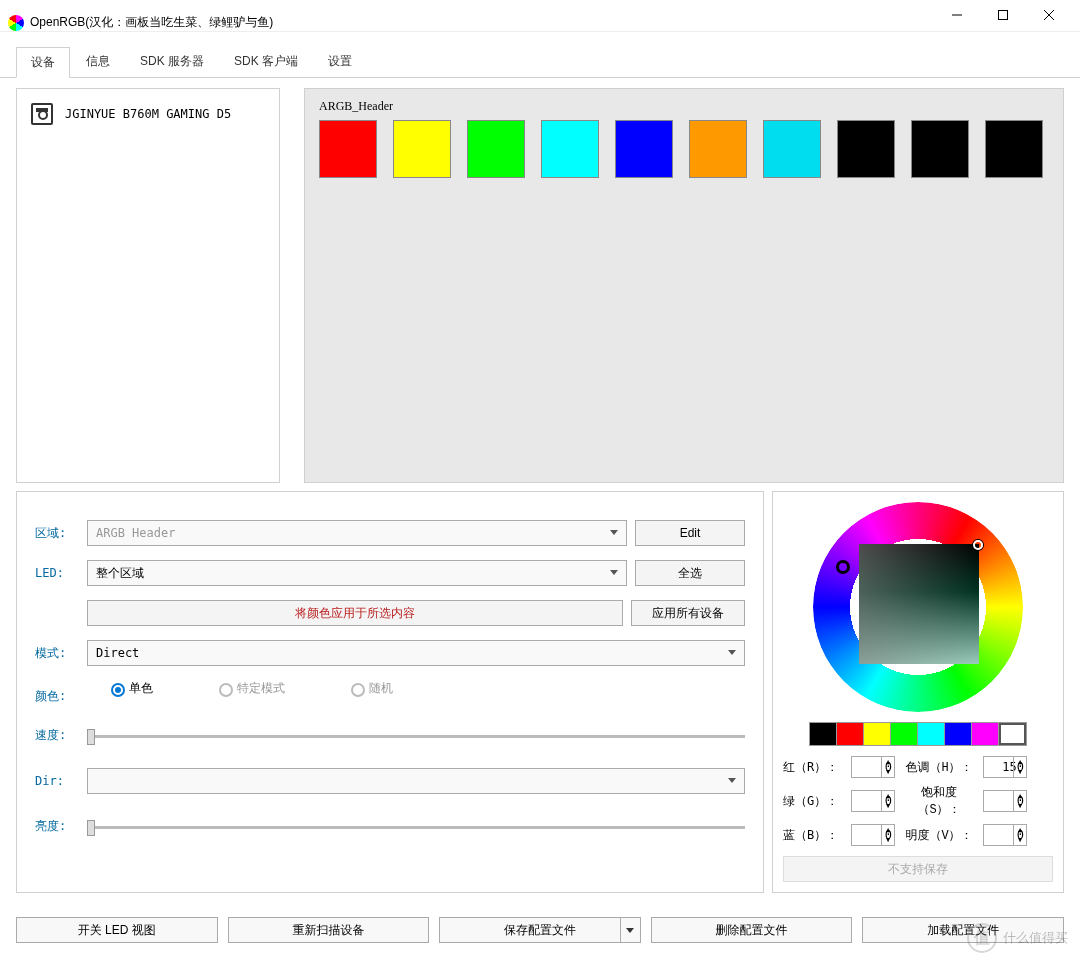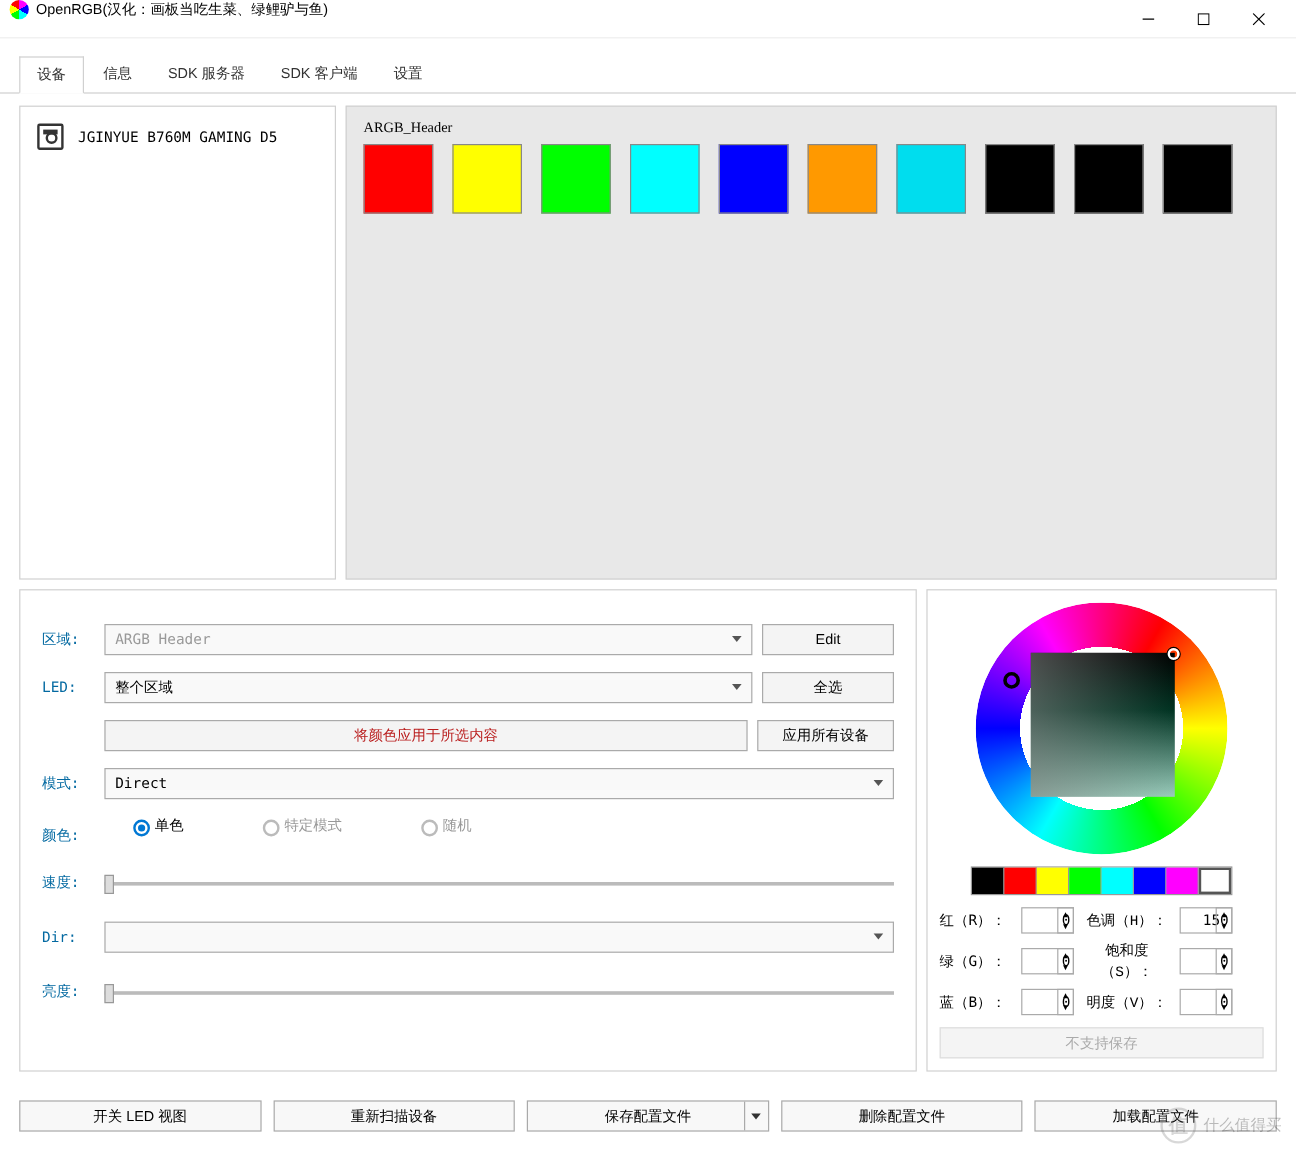--- a/index.html
+++ b/index.html
@@ -1,32 +1,32 @@
 <!DOCTYPE html>
 <html><head>
 <meta charset="utf-8">
 <style>
 * { box-sizing: border-box; margin: 0; padding: 0; }
 body { font-family: "Microsoft YaHei", sans-serif; font-size: 12px; background: #fff; width: 1080px; height: 965px; overflow: hidden; position: relative; }
 
 
-.titlebar { height: 32px; display: flex; align-items: flex-start; padding: 0 8px; border-bottom: 1px solid #eee; }
+.titlebar { height: 32px; display: flex; align-items: flex-end; padding: 0 8px; border-bottom: 1px solid #eee; }
 .titlebar .app-icon { width: 16px; height: 16px; border-radius: 50%; background: conic-gradient(#f0f 0 60deg,#00f 60deg 120deg,#0ff 120deg 180deg,#0f0 180deg 240deg,#ff0 240deg 300deg,#f00 300deg 360deg); margin-right: 6px; }
 .titlebar .title { flex: 1; }
 .titlebar .win-btn { width: 46px; height: 32px; display: flex; align-items: center; justify-content: center; }
 .titlebar .win-btn svg { width: 10px; height: 10px; }
 
 
 .tabbar { display: flex; padding: 0 10px; border-bottom: 1px solid #d0d0d0; margin-top: 14px; padding-left: 16px; gap: 2px; }
 .tabbar .tab { padding: 6px 14px; position: relative; top: 1px; color: #333; }
 .tabbar .tab.active { background: #fff; border: 1px solid #d0d0d0; border-bottom: 1px solid #fff; }
 
 
 .content { position: relative; padding: 10px 16px; }
-.main-row { display: flex; gap: 8px; height: 395px; }
+.main-row { display: flex; gap: 24px; height: 395px; }
 
 
 .device-list { width: 264px; border: 1px solid #d0d0d0; background: #fff; }
 .device-item { display: flex; align-items: center; gap: 12px; padding: 14px 14px; }
 .device-icon { width: 22px; height: 22px; border: 2px solid #333; border-radius: 2px; position: relative; }
 .device-icon::before { content:""; position:absolute; top:3px; left:3px; right:3px; height:4px; background:#333; }
 .device-icon::after { content:""; position:absolute; bottom:3px; right:3px; width:6px; height:6px; border:2px solid #333; border-radius:50%; }
 .device-name { font-family: "Consolas", monospace; }
 
 

